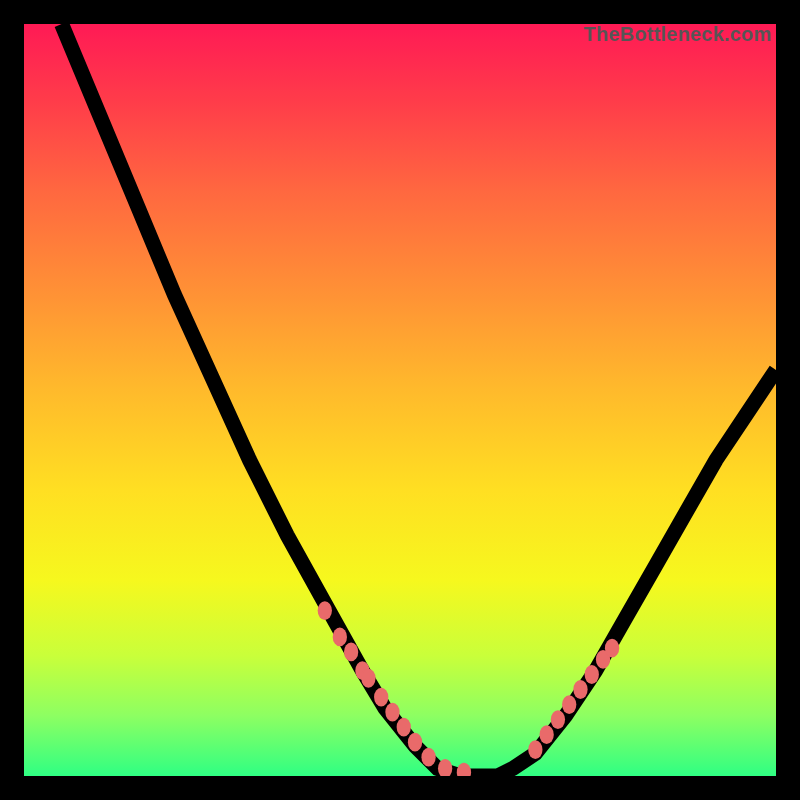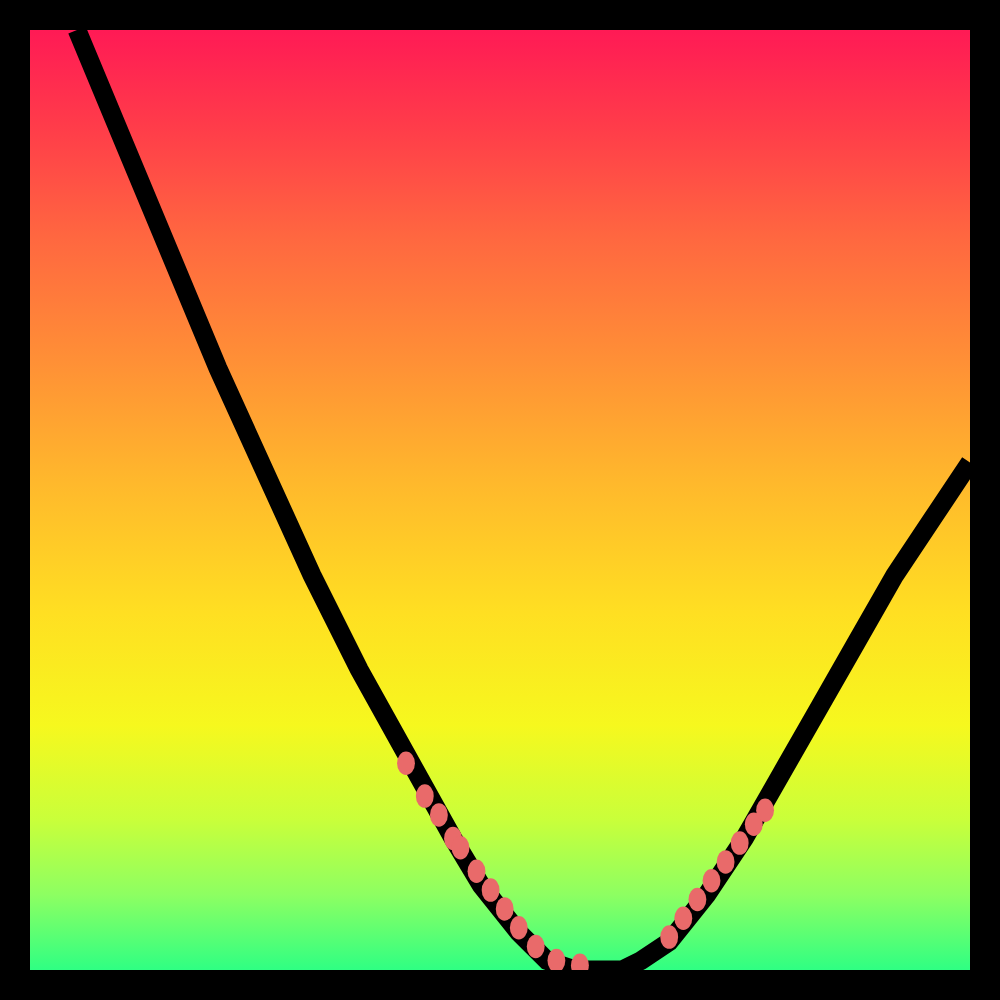--- a/index.html
+++ b/index.html
@@ -50,20 +50,21 @@
   }
   .dot {
     fill: #e96a6a;
   }
 </style>
 </head>
 <body>
 
 <div class="frame">
   <div class="plot-area">
+    <span class="watermark">TheBottleneck.com</span>
     <svg class="curve" viewBox="0 0 100 100" preserveAspectRatio="none">
       <path id="curve-path" class="main-line" d="M5.00 0.00 L10.00 12.00 L15.00 24.00 L20.00 36.00 L25.00 47.00 L30.00 58.00 L35.00 68.00 L40.00 77.00 L45.00 86.00 L48.00 91.00 L52.00 96.00 L55.00 99.00 L58.00 100.00 L60.00 100.00 L63.00 100.00 L65.00 99.00 L68.00 97.00 L72.00 92.00 L76.00 86.00 L80.00 79.00 L84.00 72.00 L88.00 65.00 L92.00 58.00 L96.00 52.00 L100.00 46.00"></path>
       <g id="dots-left">
           <ellipse class="dot" cx="40.00" cy="78.00" rx="0.95" ry="1.25"></ellipse>
           <ellipse class="dot" cx="42.00" cy="81.50" rx="0.95" ry="1.25"></ellipse>
           <ellipse class="dot" cx="43.50" cy="83.50" rx="0.95" ry="1.25"></ellipse>
           <ellipse class="dot" cx="45.00" cy="86.00" rx="0.95" ry="1.25"></ellipse>
           <ellipse class="dot" cx="45.80" cy="87.00" rx="0.95" ry="1.25"></ellipse>
           <ellipse class="dot" cx="47.50" cy="89.50" rx="0.95" ry="1.25"></ellipse>
           <ellipse class="dot" cx="49.00" cy="91.50" rx="0.95" ry="1.25"></ellipse>

